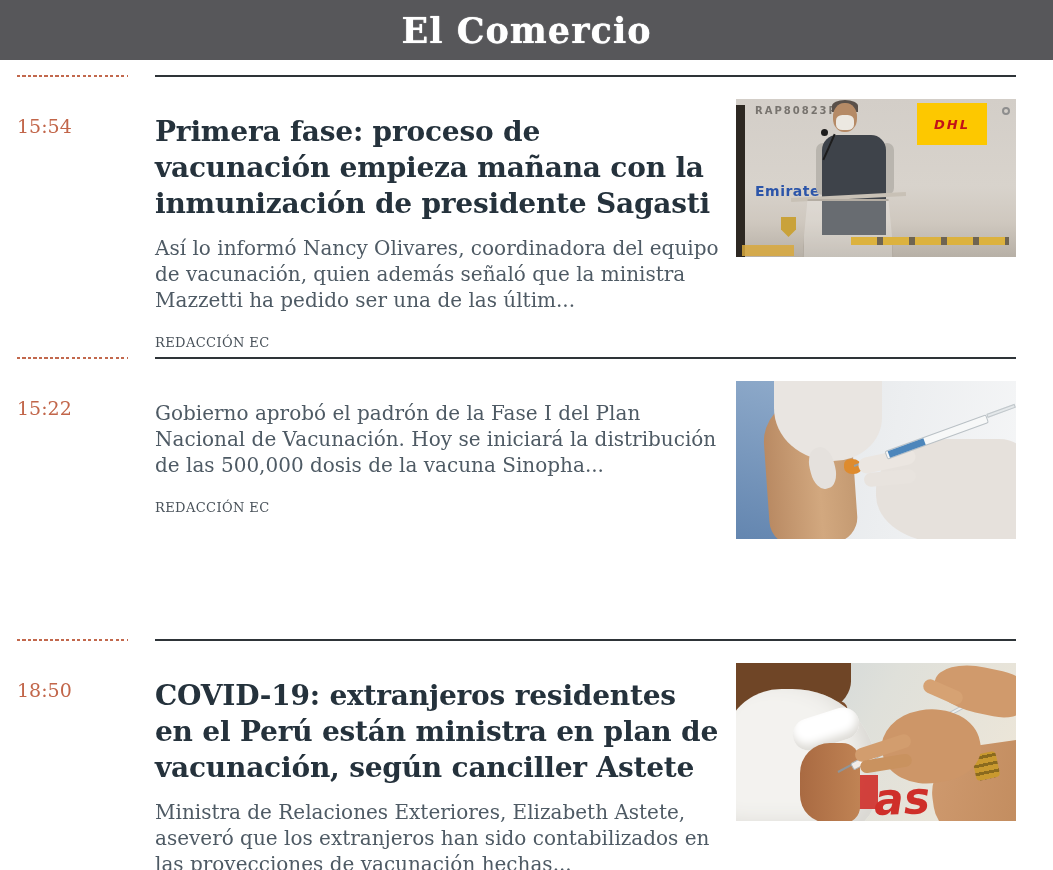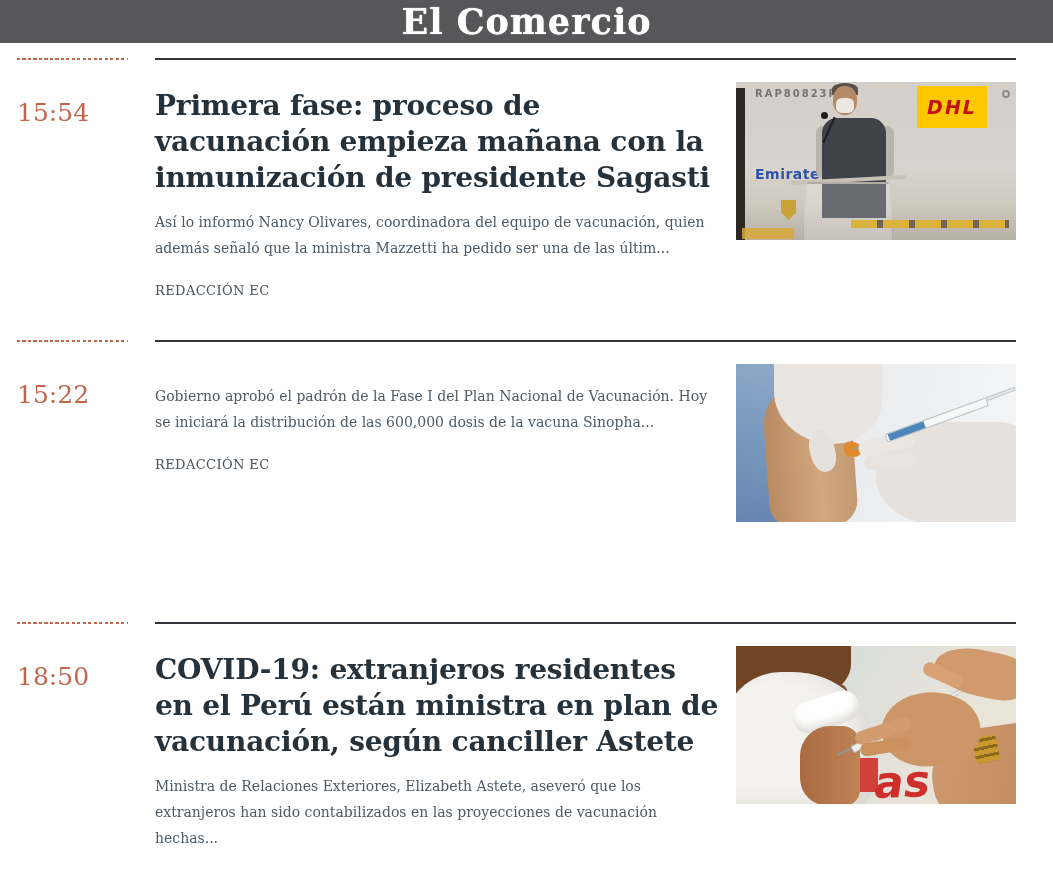--- a/index.html
+++ b/index.html
@@ -1,47 +1,47 @@
 <!DOCTYPE html>
 <html><head>
 <meta charset="utf-8">
 <style>
   * { margin:0; padding:0; box-sizing:border-box; }
   html,body { width:1053px; height:870px; overflow:hidden; background:#ffffff;
               font-family:"DejaVu Serif", serif; }
   
-  .masthead { height:43px; background:#57575a; display:flex; align-items:center; justify-content:center; }
+  .masthead { height:60px; background:#57575a; display:flex; align-items:center; justify-content:center; }
   .logo { color:#ffffff; font-size:35px; font-weight:bold; letter-spacing:1px;
           font-family:"DejaVu Serif", serif; text-shadow:0 0 1px #ffffff; cursor:pointer; }
   
   main { padding-top:15px; }
   .news-item { height:282px; position:relative; }
   .sep-row { position:relative; height:2px; }
   .sep-dotted { position:absolute; left:17px; top:0; width:111px; height:2px;
                 background:repeating-linear-gradient(90deg,#c2684d 0 3px,transparent 3px 5.5px); }
   .sep-solid  { position:absolute; left:155px; top:0; width:861px; height:2px; background:#2e3438; }
   .item-grid { display:grid; grid-template-columns:155px 581px 280px; align-items:start; }
-  .time { padding:38px 0 0 17px; color:#c2664a; font-size:25px; }
+  .time { padding:38px 0 0 17px; color:#c2664a; font-size:19px; }
   .text-col { padding:28px 16px 0 0; }
   .headline { font-size:28px; line-height:36px; font-weight:bold; color:#25323c;
-              letter-spacing:-0.2px; cursor:pointer; }
-  .summary { margin-top:13px; font-size:14px; line-height:26px; color:#4e5a64; }
+              letter-spacing:-0.2px; cursor:pointer;margin-top:9px; }
+  .summary { margin-top:13px; font-size:20px; line-height:26px; color:#4e5a64; }
   .byline { margin-top:22px; font-size:13px; color:#49525a; letter-spacing:0.4px; }
   
   .thumb { margin-top:22px; width:280px; height:158px; position:relative; overflow:hidden; cursor:pointer; }
   .ph { position:absolute; }
   
   .t1 { background:linear-gradient(180deg,#d3cec8 0%,#d8d3cc 55%,#cfc8bf 78%,#b7b0a6 100%); }
   .t1-strip { left:0; top:6px; width:9px; height:152px; background:#2d2822; }
   .t1-code { left:19px; top:6px; font-family:"DejaVu Sans",sans-serif; font-size:10px; font-weight:bold;
              color:#77736e; letter-spacing:2px; }
   .t1-dhl { left:181px; top:4px; width:70px; height:42px; background:#fdc800;
             display:flex; align-items:center; justify-content:center; }
   .t1-dhl span { color:#c21118; font-family:"DejaVu Sans",sans-serif; font-style:italic;
-                 font-weight:bold; font-size:19px; letter-spacing:2px; }
+                 font-weight:bold; font-size:13px; letter-spacing:2px; }
   .t1-ring { left:266px; top:8px; width:8px; height:8px; border:2px solid #8e8e8e; border-radius:50%; }
   .t1-hair { left:96px; top:1px; width:26px; height:12px; background:#59504a; border-radius:50% 50% 0 0; }
   .t1-head { left:97px; top:4px; width:24px; height:29px; background:#b58a66; border-radius:46%; }
   .t1-mask { left:100px; top:16px; width:18px; height:15px; background:#ece8e1; border-radius:35%; }
   .t1-body { left:86px; top:36px; width:64px; height:100px; background:#3e434a; border-radius:15px 15px 0 0; }
   .t1-sleeveL { left:80px; top:44px; width:14px; height:52px; background:#b9b5ae; border-radius:8px; }
   .t1-sleeveR { left:144px; top:44px; width:14px; height:52px; background:#b9b5ae; border-radius:8px; }
   .t1-mic { left:92px; top:34px; width:2px; height:28px; background:#1d1d1d; transform:rotate(24deg); }
   .t1-michead { left:85px; top:30px; width:7px; height:7px; background:#1d1d1d; border-radius:50%; }
   .t1-emirates { left:19px; top:84px; font-family:"DejaVu Sans",sans-serif; font-weight:bold;
@@ -172,21 +172,21 @@
   </article>
 
   <article class="news-item">
     <div class="sep-row">
       <span class="sep-dotted"></span>
       <span class="sep-solid"></span>
     </div>
     <div class="item-grid">
       <div class="time">15:22</div>
       <div class="text-col">
-        <p class="summary">Gobierno aprobó el padrón de la Fase I del Plan Nacional de Vacunación. Hoy se iniciará la distribución de las 600,000 dosis de la vacuna Sinopha...</p>
+        <p class="summary">Gobierno aprobó el padrón de la Fase I del Plan Nacional de Vacunación. Hoy se iniciará la distribución de las 500,000 dosis de la vacuna Sinopha...</p>
         <div class="byline">REDACCIÓN EC</div>
       </div>
       <div class="thumb t2">
         <div class="ph t2-shirt"></div>
         <div class="ph t2-cloth"></div>
         <div class="ph t2-arm"></div>
         <div class="ph t2-pink"></div>
         <div class="ph t2-glove-top"></div>
         <div class="ph t2-thumb"></div>
         <div class="ph t2-swab"></div>

